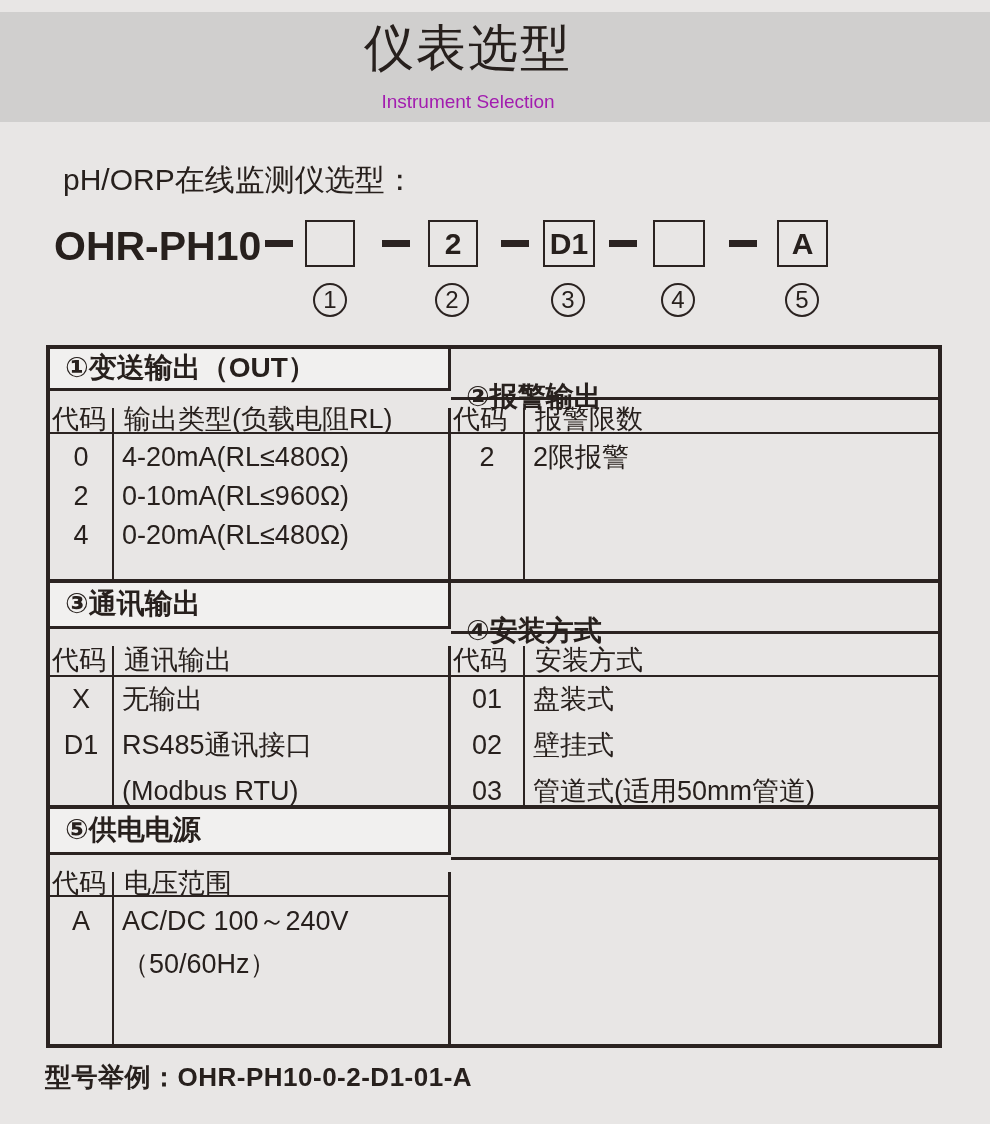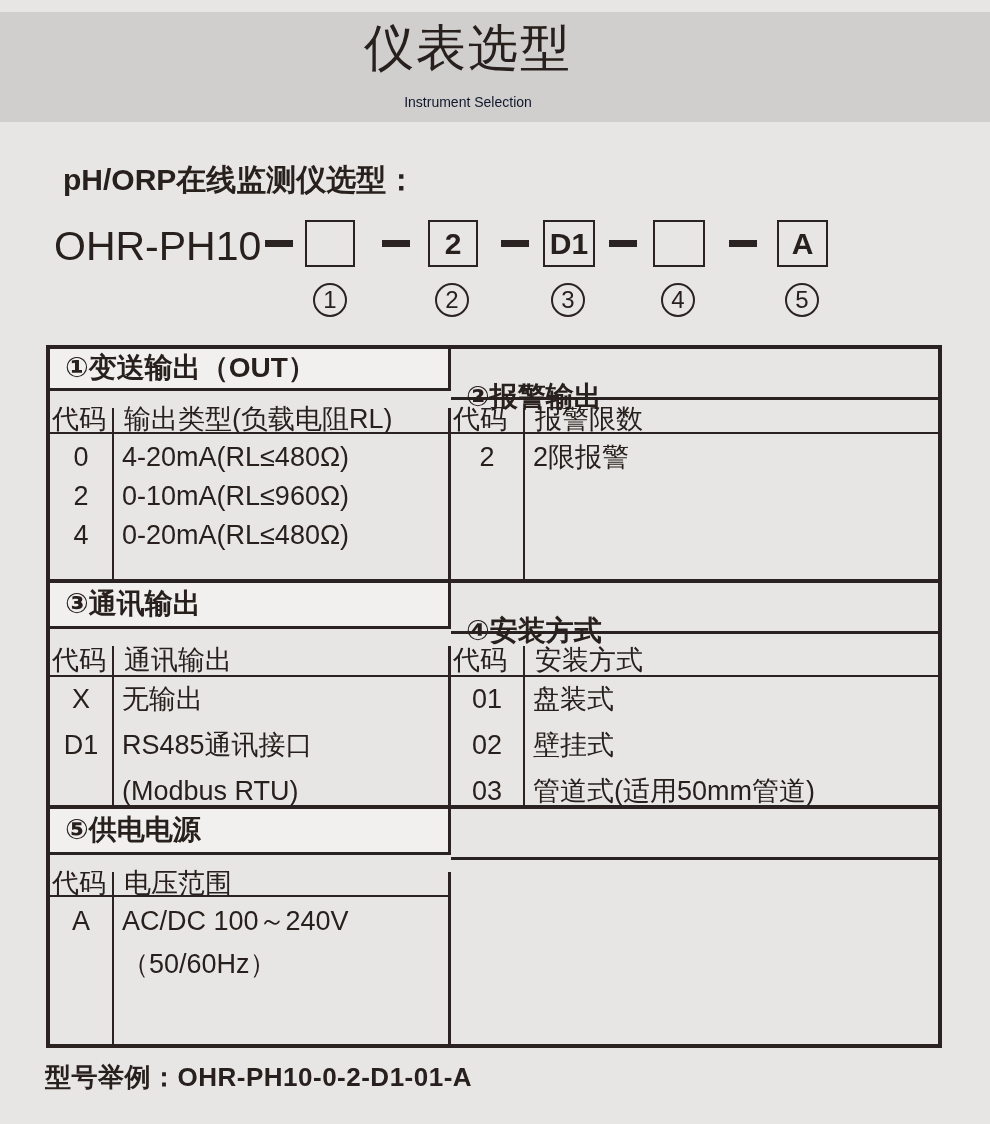--- a/index.html
+++ b/index.html
@@ -11,31 +11,31 @@
   }
   
   .band{
     position:absolute;left:0;top:12px;width:990px;height:110px;
     background:#d0cfce;
     display:flex;flex-direction:column;align-items:center;justify-content:center;
     transform:none;
   }
   .band-inner{transform:translateX(-27px);text-align:center;}
   .title{font-size:50px;font-weight:normal;line-height:54px;letter-spacing:2px;}
-  .subtitle{font-size:14px;line-height:22px;margin-top:16px;color:#0f172a;}
+  .subtitle{font-size:19px;line-height:22px;margin-top:16px;color:#a21caf;}
   
   .heading{
     position:absolute;left:63px;top:161px;
-    font-size:30px;font-weight:bold;line-height:38px;
+    font-size:30px;font-weight:normal;line-height:38px;
   }
   
   .model{position:absolute;left:0;top:0;width:990px;height:0;}
   .model-prefix{
     position:absolute;left:54px;top:226px;width:232px;
-    font-size:41px;font-weight:normal;line-height:40px;letter-spacing:0px;
+    font-size:41px;font-weight:bold;line-height:40px;letter-spacing:0px;
   }
   .code-box{
     position:absolute;top:220px;height:47px;
     border:2.5px solid #2b2321;box-sizing:border-box;
     display:flex;align-items:center;justify-content:center;
     font-size:30px;font-weight:bold;
   }
   .dash{
     position:absolute;top:240px;height:7px;width:28px;background:#2b2321;
   }

